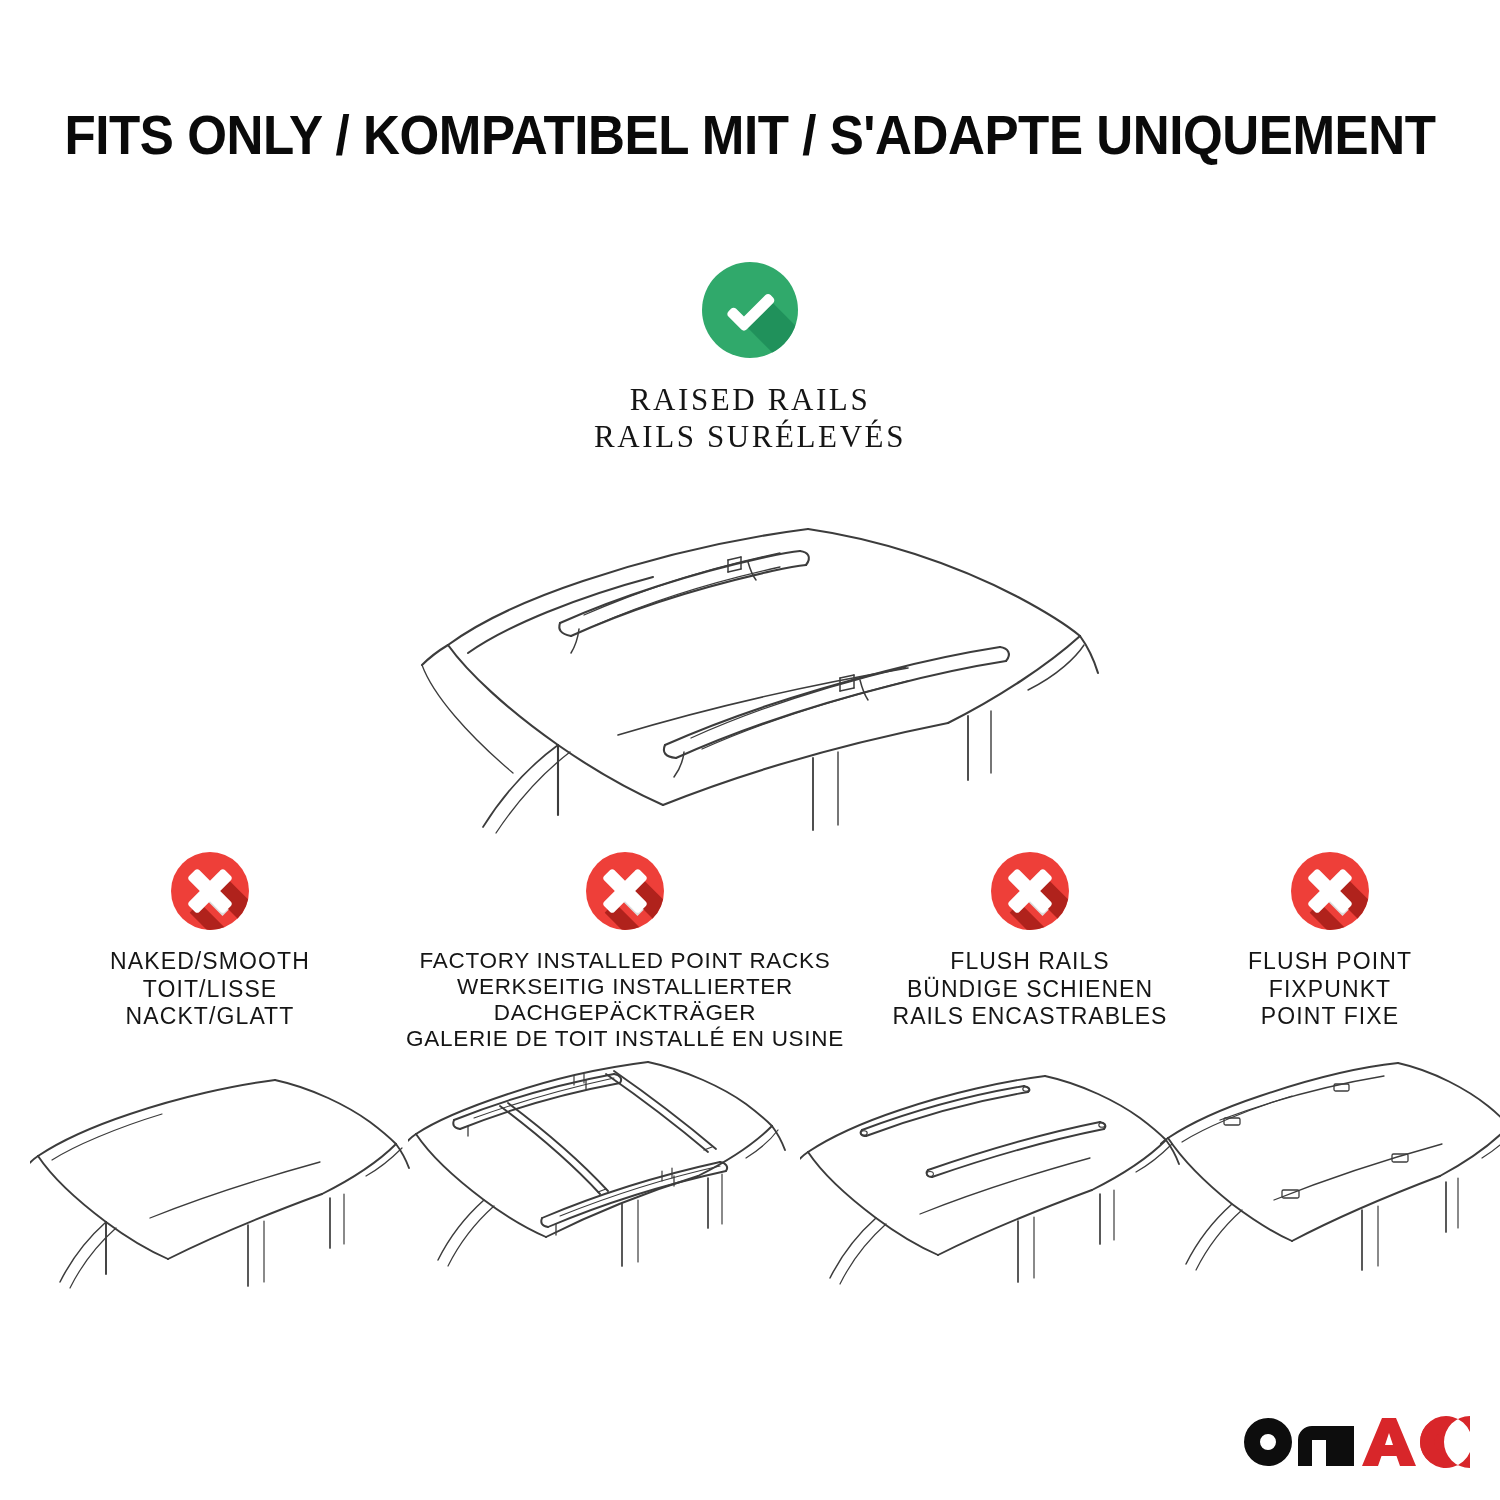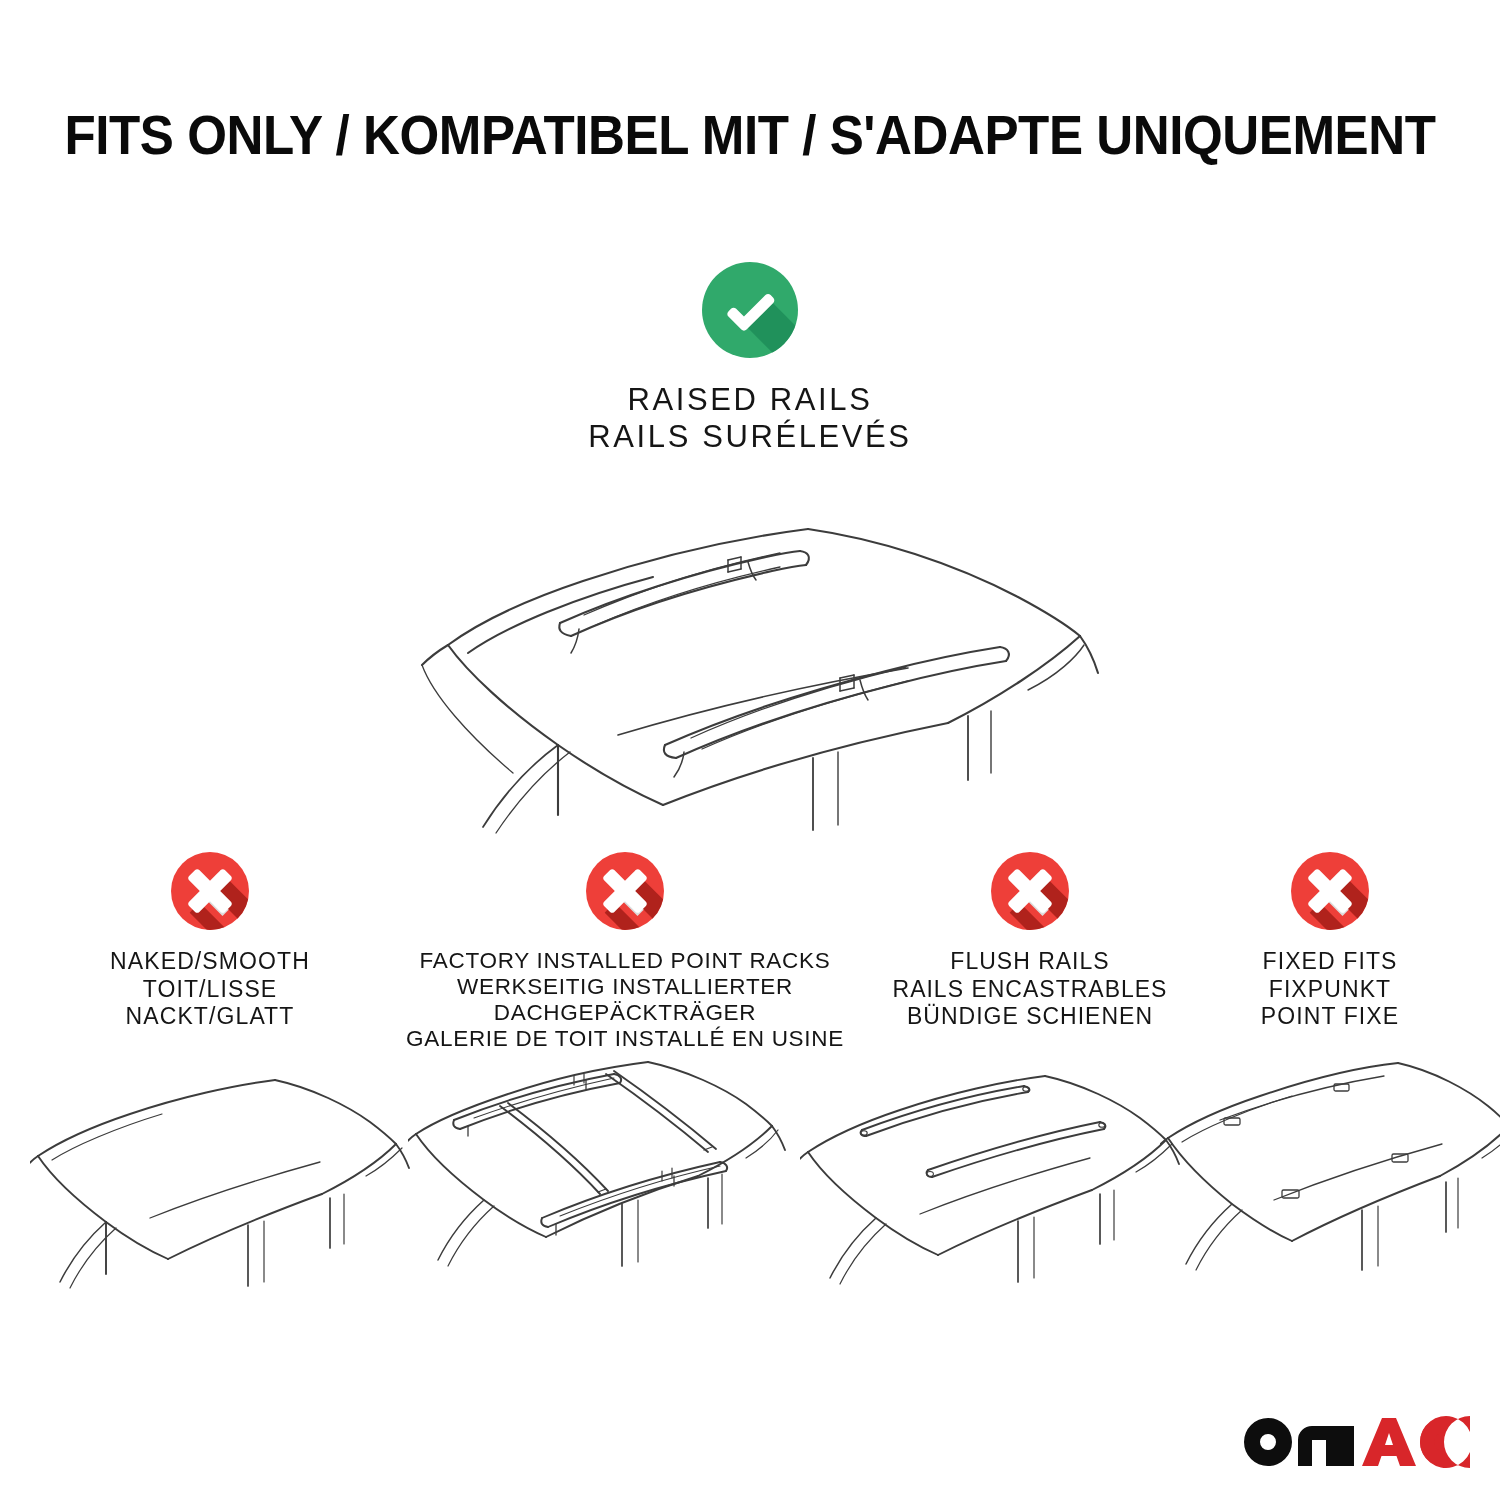--- a/index.html
+++ b/index.html
@@ -51,21 +51,21 @@
   .status-icon svg { display: block; }
 
   #good-label {
     margin-top: 20px;
     font-size: 31px;
     line-height: 36.5px;
     font-weight: 300;
     letter-spacing: 2.6px;
     color: #151515;
   }
-  #good-label .ln { display: block; white-space: nowrap; }
+  #good-label .ln { display: block; white-space: nowrap; font-family: Liberation Serif, serif; }
 
   #good-illustration {
     position: absolute;
     left: 408px;
     top: 505px;
     width: 700px;
     height: 330px;
   }
 
   
@@ -278,22 +278,22 @@
           <path d="M36 64 L72 100 L46 100 L24 78 Z" fill="#a81f19" opacity="0.9"></path>
         </g>
         <g clip-path="url(#clipX2)">
           <path d="M50 50 L74 74 L66 82 L42 58 Z" fill="#dcdcdc"></path>
         </g>
         <path d="M30.9 23.2 L23.2 30.9 C21.7 32.4 21.7 34.8 23.2 36.3 L36.9 50 L23.2 63.7 C21.7 65.2 21.7 67.6 23.2 69.1 L30.9 76.8 C32.4 78.3 34.8 78.3 36.3 76.8 L50 63.1 L63.7 76.8 C65.2 78.3 67.6 78.3 69.1 76.8 L76.8 69.1 C78.3 67.6 78.3 65.2 76.8 63.7 L63.1 50 L76.8 36.3 C78.3 34.8 78.3 32.4 76.8 30.9 L69.1 23.2 C67.6 21.7 65.2 21.7 63.7 23.2 L50 36.9 L36.3 23.2 C34.8 21.7 32.4 21.7 30.9 23.2 Z" fill="#ffffff"></path>
       </svg>
     </div>
     <div class="bad-label">
       <span class="ln">FLUSH RAILS</span>
+      <span class="ln">BÜNDIGE SCHIENEN</span>
       <span class="ln">RAILS ENCASTRABLES</span>
-      <span class="ln">BÜNDIGE SCHIENEN</span>
     </div>
   </div>
 
   <div class="bad-col" id="bad-col-3">
     <div class="status-icon">
       <svg viewBox="0 0 100 100" width="78" height="78" aria-hidden="true">
         <defs>
             <clipPath id="clipX3">
               <circle cx="50" cy="50" r="50"></circle>
             </clipPath>
@@ -303,21 +303,21 @@
           <path d="M50 50 L100 100 L100 62 L62 24 Z" fill="#a81f19" opacity="0.9"></path>
           <path d="M36 64 L72 100 L46 100 L24 78 Z" fill="#a81f19" opacity="0.9"></path>
         </g>
         <g clip-path="url(#clipX3)">
           <path d="M50 50 L74 74 L66 82 L42 58 Z" fill="#dcdcdc"></path>
         </g>
         <path d="M30.9 23.2 L23.2 30.9 C21.7 32.4 21.7 34.8 23.2 36.3 L36.9 50 L23.2 63.7 C21.7 65.2 21.7 67.6 23.2 69.1 L30.9 76.8 C32.4 78.3 34.8 78.3 36.3 76.8 L50 63.1 L63.7 76.8 C65.2 78.3 67.6 78.3 69.1 76.8 L76.8 69.1 C78.3 67.6 78.3 65.2 76.8 63.7 L63.1 50 L76.8 36.3 C78.3 34.8 78.3 32.4 76.8 30.9 L69.1 23.2 C67.6 21.7 65.2 21.7 63.7 23.2 L50 36.9 L36.3 23.2 C34.8 21.7 32.4 21.7 30.9 23.2 Z" fill="#ffffff"></path>
       </svg>
     </div>
     <div class="bad-label">
-      <span class="ln">FIXED FITS</span>
+      <span class="ln">FLUSH POINT</span>
       <span class="ln">FIXPUNKT</span>
       <span class="ln">POINT FIXE</span>
     </div>
   </div>
 </div>
 
 <div class="bottom-illo" id="illo-naked">
   <svg viewBox="0 0 380 240" width="380" height="240" aria-hidden="true">
     <g fill="none" stroke="#3c3c3c" stroke-width="1.9" stroke-linecap="round" stroke-linejoin="round">
       <path d="M8 98 C26 86 58 70 100 56 C150 39 205 27 245 22"></path>

